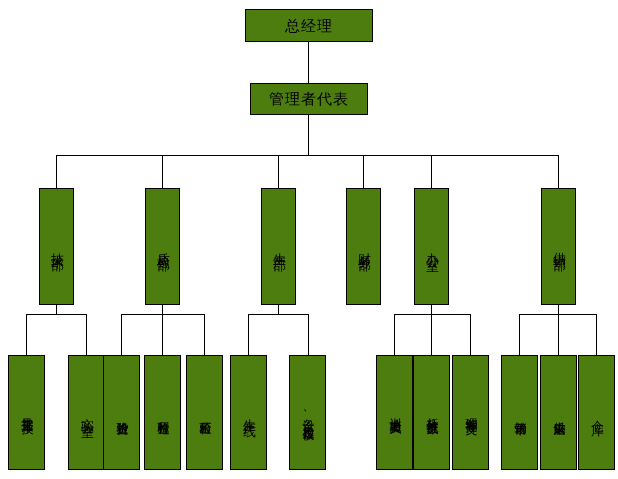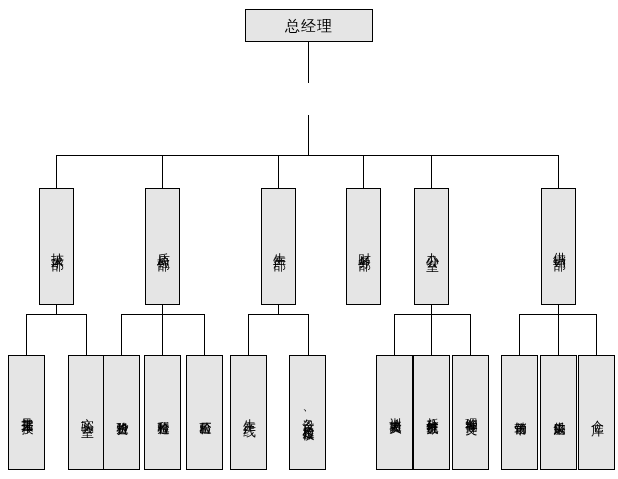--- a/index.html
+++ b/index.html
@@ -14,21 +14,21 @@
     position: relative;
     width: 618px;
     height: 479px;
     background: #ffffff;
     overflow: hidden;
   }
   .node {
     position: absolute;
     box-sizing: border-box;
     border: 1px solid #000000;
-    background: #e5e5e5;
+    background: #4d7c0f;
     display: flex;
     align-items: center;
     justify-content: center;
     color: #000000;
   }
   .node .label {
     display: block;
     text-align: center;
     line-height: 1.30;
     letter-spacing: 0;
@@ -66,20 +66,23 @@
 <body>
 
 <div id="chart-canvas">
 
   <div class="node horiz" style="left:245px; top:9px; width:128px; height:33px;">
     <span class="label">总经理</span>
   </div>
 
   <div class="line v" style="left:308px; top:42px; height:41px;"></div>
 
+  <div class="node horiz" style="left:250px; top:83px; width:118px; height:32px;">
+    <span class="label">管理者代表</span>
+  </div>
 
   <div class="line v" style="left:308px; top:115px; height:40px;"></div>
   <div class="line h" style="left:56px; top:155px; width:502px;"></div>
 
   <div class="line v" style="left:56px; top:155px; height:33px;"></div>
   <div class="line v" style="left:162px; top:155px; height:33px;"></div>
   <div class="line v" style="left:278px; top:155px; height:33px;"></div>
   <div class="line v" style="left:363px; top:155px; height:33px;"></div>
   <div class="line v" style="left:431px; top:155px; height:33px;"></div>
   <div class="line v" style="left:558px; top:155px; height:33px;"></div>

